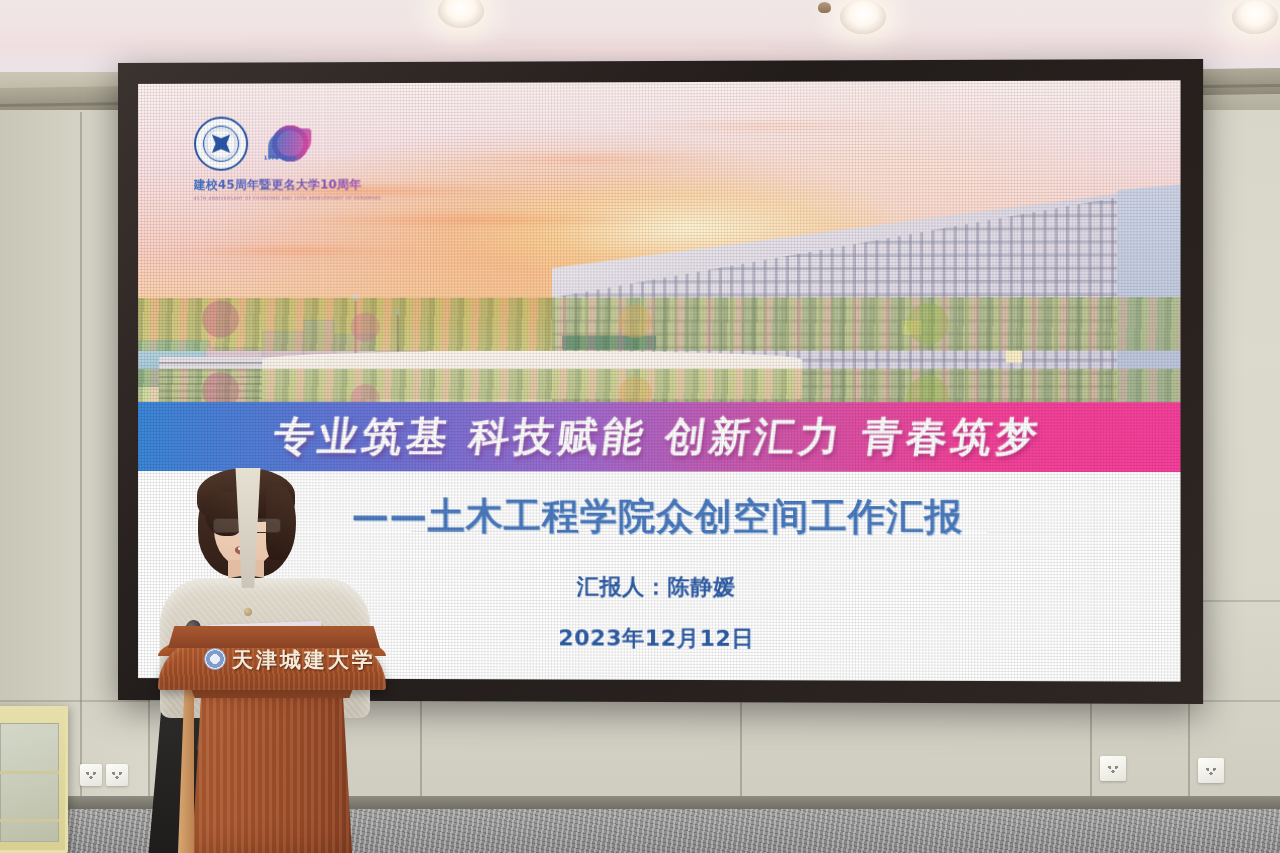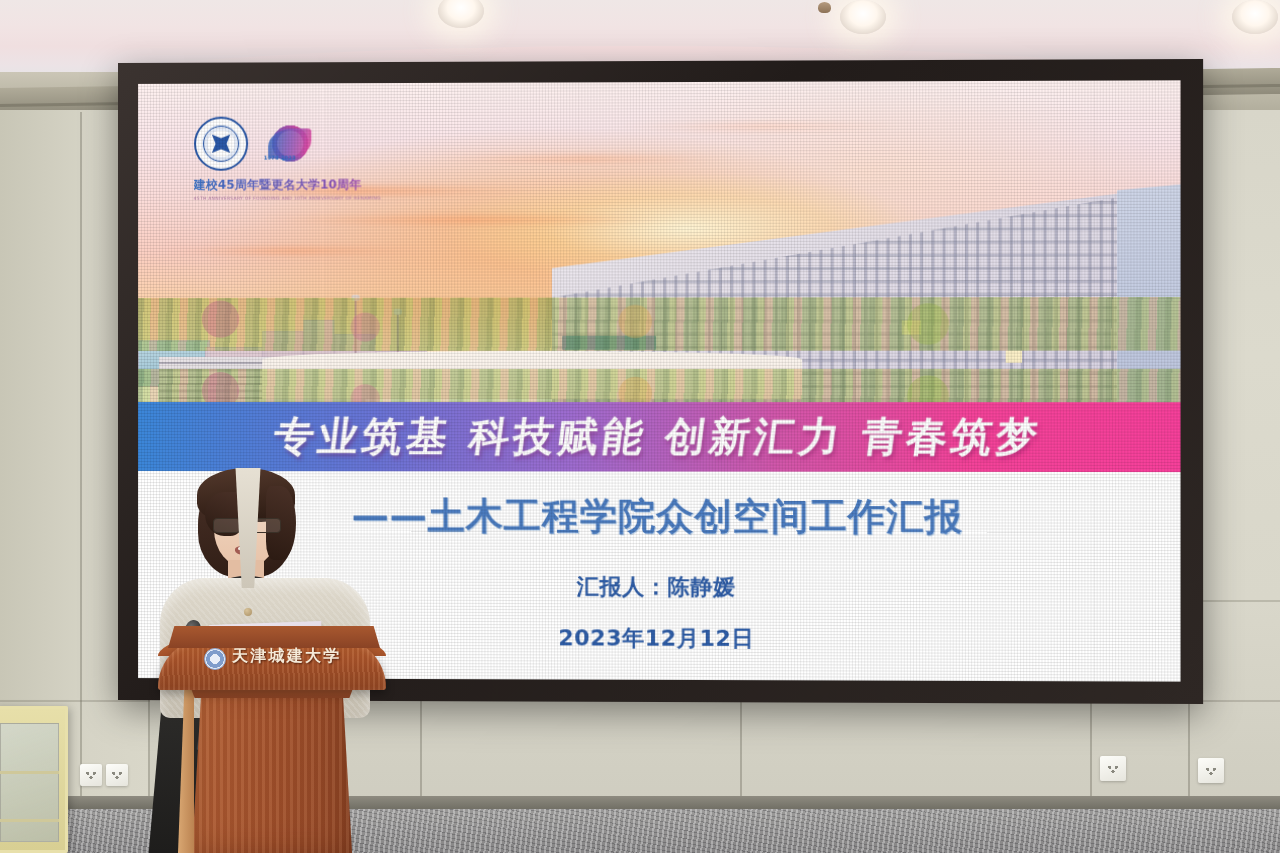--- a/index.html
+++ b/index.html
@@ -409,21 +409,21 @@
     background:linear-gradient(180deg,#c06b36,#a5522a);
     border-radius:50% 50% 0 0 / 100% 100% 0 0;
   }
   .podium-logo{
     position:absolute; left:204px; top:648px; width:22px; height:22px; border-radius:50%;
     background:radial-gradient(circle at 50% 50%,#e9eef8 0 34%, #7f9ccb 35% 62%, #e9eef8 63%);
     border:1.5px solid #8fa9d4; z-index:6;
   }
   .podium-text{
     position:absolute; left:232px; top:646px; z-index:6;
-    color:#f5ead8; font-size:16px; font-weight:700; letter-spacing:.14em;
+    color:#f5ead8; font-size:21px; font-weight:700; letter-spacing:.14em;
     font-family:"DejaVu Sans","Liberation Sans",sans-serif;
     text-shadow:1px 1px 2px rgba(60,20,5,.75);
     white-space:nowrap;
   }
   .podium-body{
     position:absolute; left:192px; top:686px; width:160px; height:167px;
     background:linear-gradient(95deg,#b9663a 0%,#a85730 22%,#9d4e2a 55%,#8c4425 100%);
     clip-path:polygon(6% 0, 94% 0, 100% 100%, 0% 100%);
     box-shadow:inset 0 0 30px rgba(70,25,8,.35);
   }

